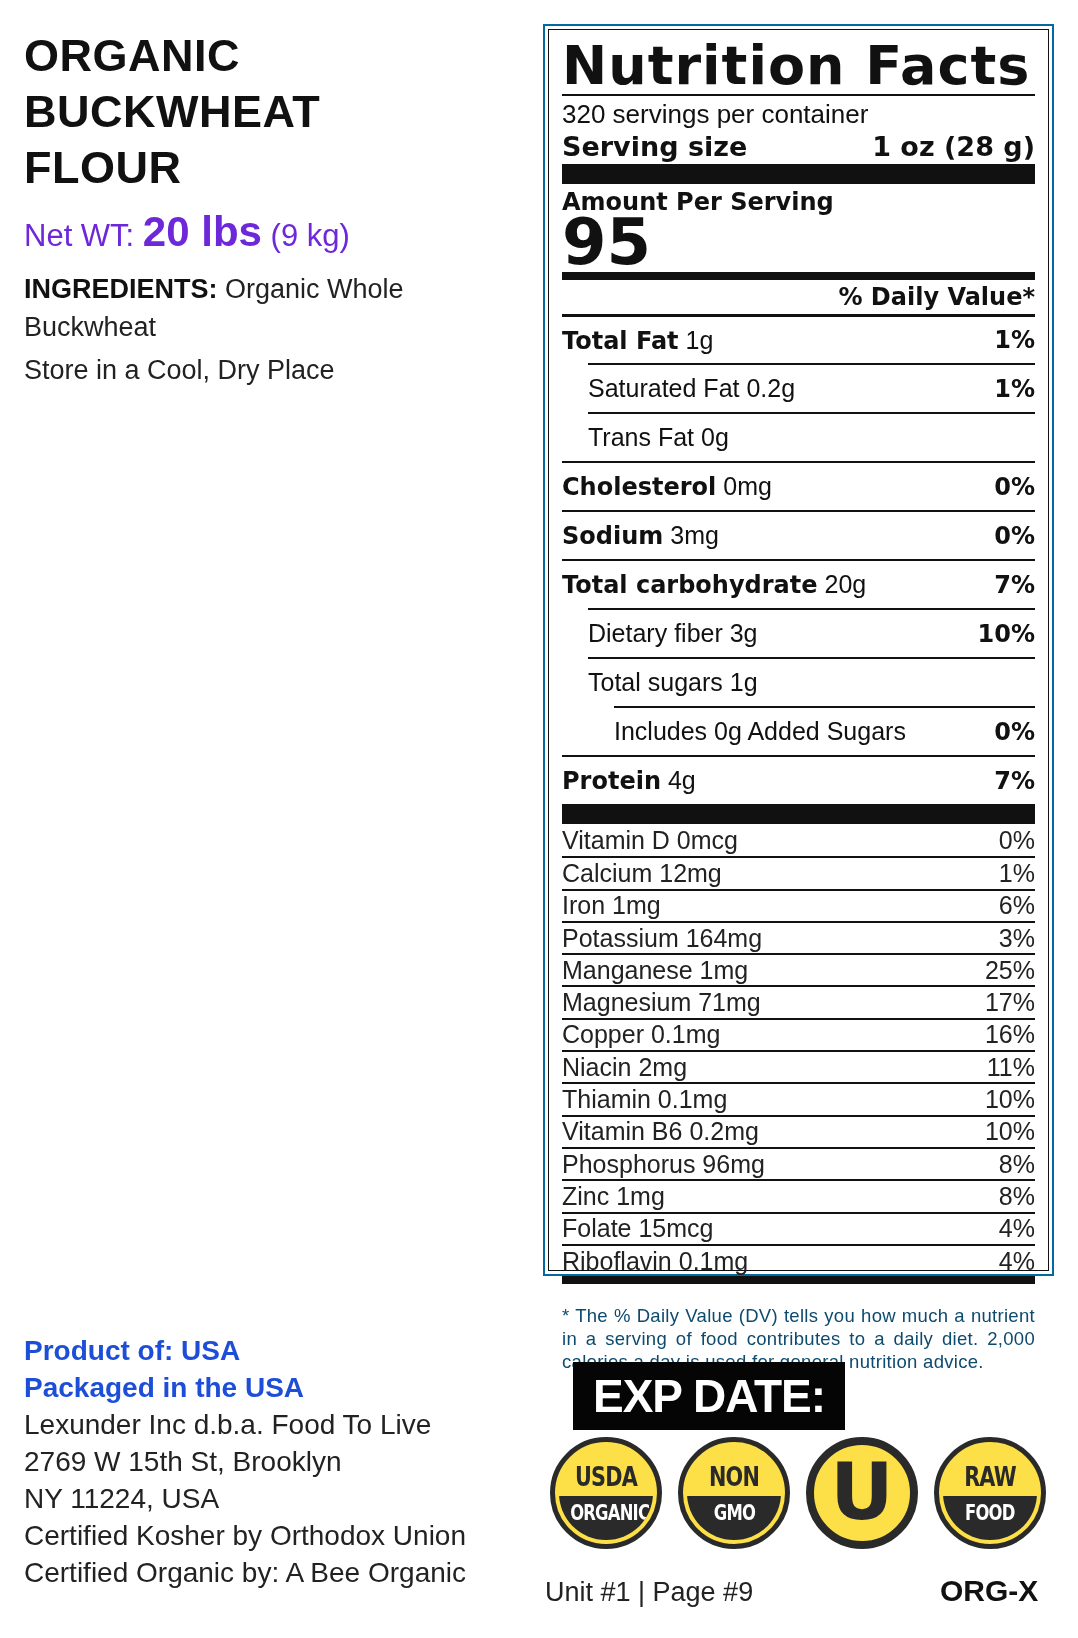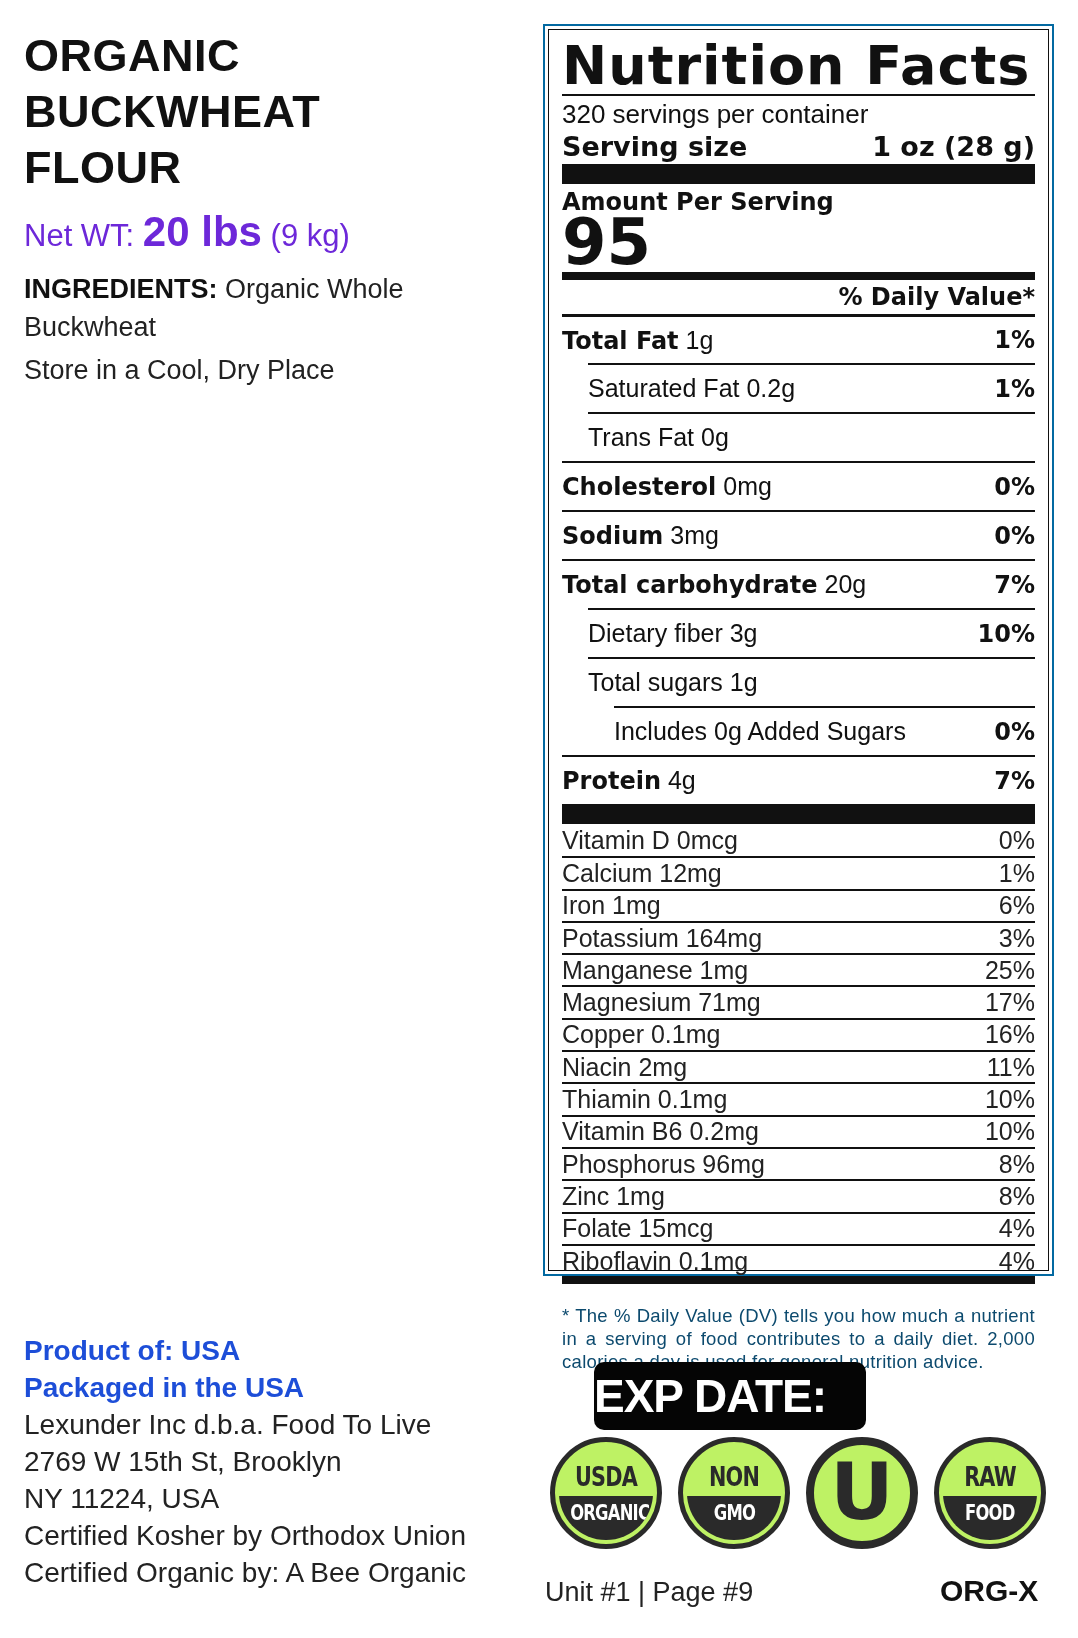--- a/index.html
+++ b/index.html
@@ -43,23 +43,23 @@
   .row.ind2 { margin-left: 52px; gap: 36px; }
   .row.first { border-top: 3px solid #111; }
 
   .vrow { display: flex; justify-content: space-between; align-items: center; border-top: 2px solid #111; height: 32.3px; font-size: 25px; color: #222; }
   .vrow.first { border-top: none; }
   .vrow .pct { font-weight: normal; }
 
   .footnote { font-size: 18.5px; line-height: 23px; text-align: justify; color: #0c4a6e; padding-top: 20px; letter-spacing: 0.3px; }
 
   
-  .exp { position: absolute; left: 594px; top: 1362px; width: 272px; height: 68px; background: #050505; color: #fff; font-weight: bold; font-size: 46px; line-height: 68px; padding-left: 0; white-space: nowrap; letter-spacing: -1px; border-radius: 10px; }
-
-  .badge { position: absolute; top: 1437px; width: 112px; height: 112px; border-radius: 50%; border: 5px solid #2a2a2a; background: #bef264; overflow: hidden; }
+  .exp { position: absolute; left: 573px; top: 1362px; width: 272px; height: 68px; background: #050505; color: #fff; font-weight: bold; font-size: 46px; line-height: 68px; padding-left: 20px; white-space: nowrap; letter-spacing: -1px; }
+
+  .badge { position: absolute; top: 1437px; width: 112px; height: 112px; border-radius: 50%; border: 5px solid #2a2a2a; background: #fde047; overflow: hidden; }
   .badge .inner { position: absolute; left: 4px; top: 4px; right: 4px; bottom: 4px; border-radius: 50%; overflow: hidden; }
   .badge .top { position: absolute; left: 0; right: 0; top: 16px; text-align: center; font-weight: bold; font-size: 26px; color: #2a2a2a; font-family: "DejaVu Sans", sans-serif; transform: scaleX(0.8); letter-spacing: -1px; }
   .badge .bottom { position: absolute; left: 0; right: 0; top: 50px; bottom: 0; background: #2a2a2a; color: #fff; text-align: center; font-weight: bold; font-size: 21px; line-height: 34px; font-family: "DejaVu Sans", sans-serif; }
   .badge .bottom span { display: inline-block; transform: scaleX(0.78); letter-spacing: -1px; }
   .badge.ou { border-width: 8px; }
   .badge.ou .u { position: absolute; left: 0; right: 0; top: 4px; text-align: center; font-weight: bold; font-size: 78px; line-height: 86px; color: #2a2a2a; font-family: "DejaVu Sans", sans-serif; }
 
   .unit-page { position: absolute; left: 545px; top: 1577px; font-size: 27px; color: #222; white-space: nowrap; }
   .cert-code { position: absolute; left: 940px; top: 1574px; font-size: 30px; font-weight: bold; color: #111; white-space: nowrap; }
 </style>

